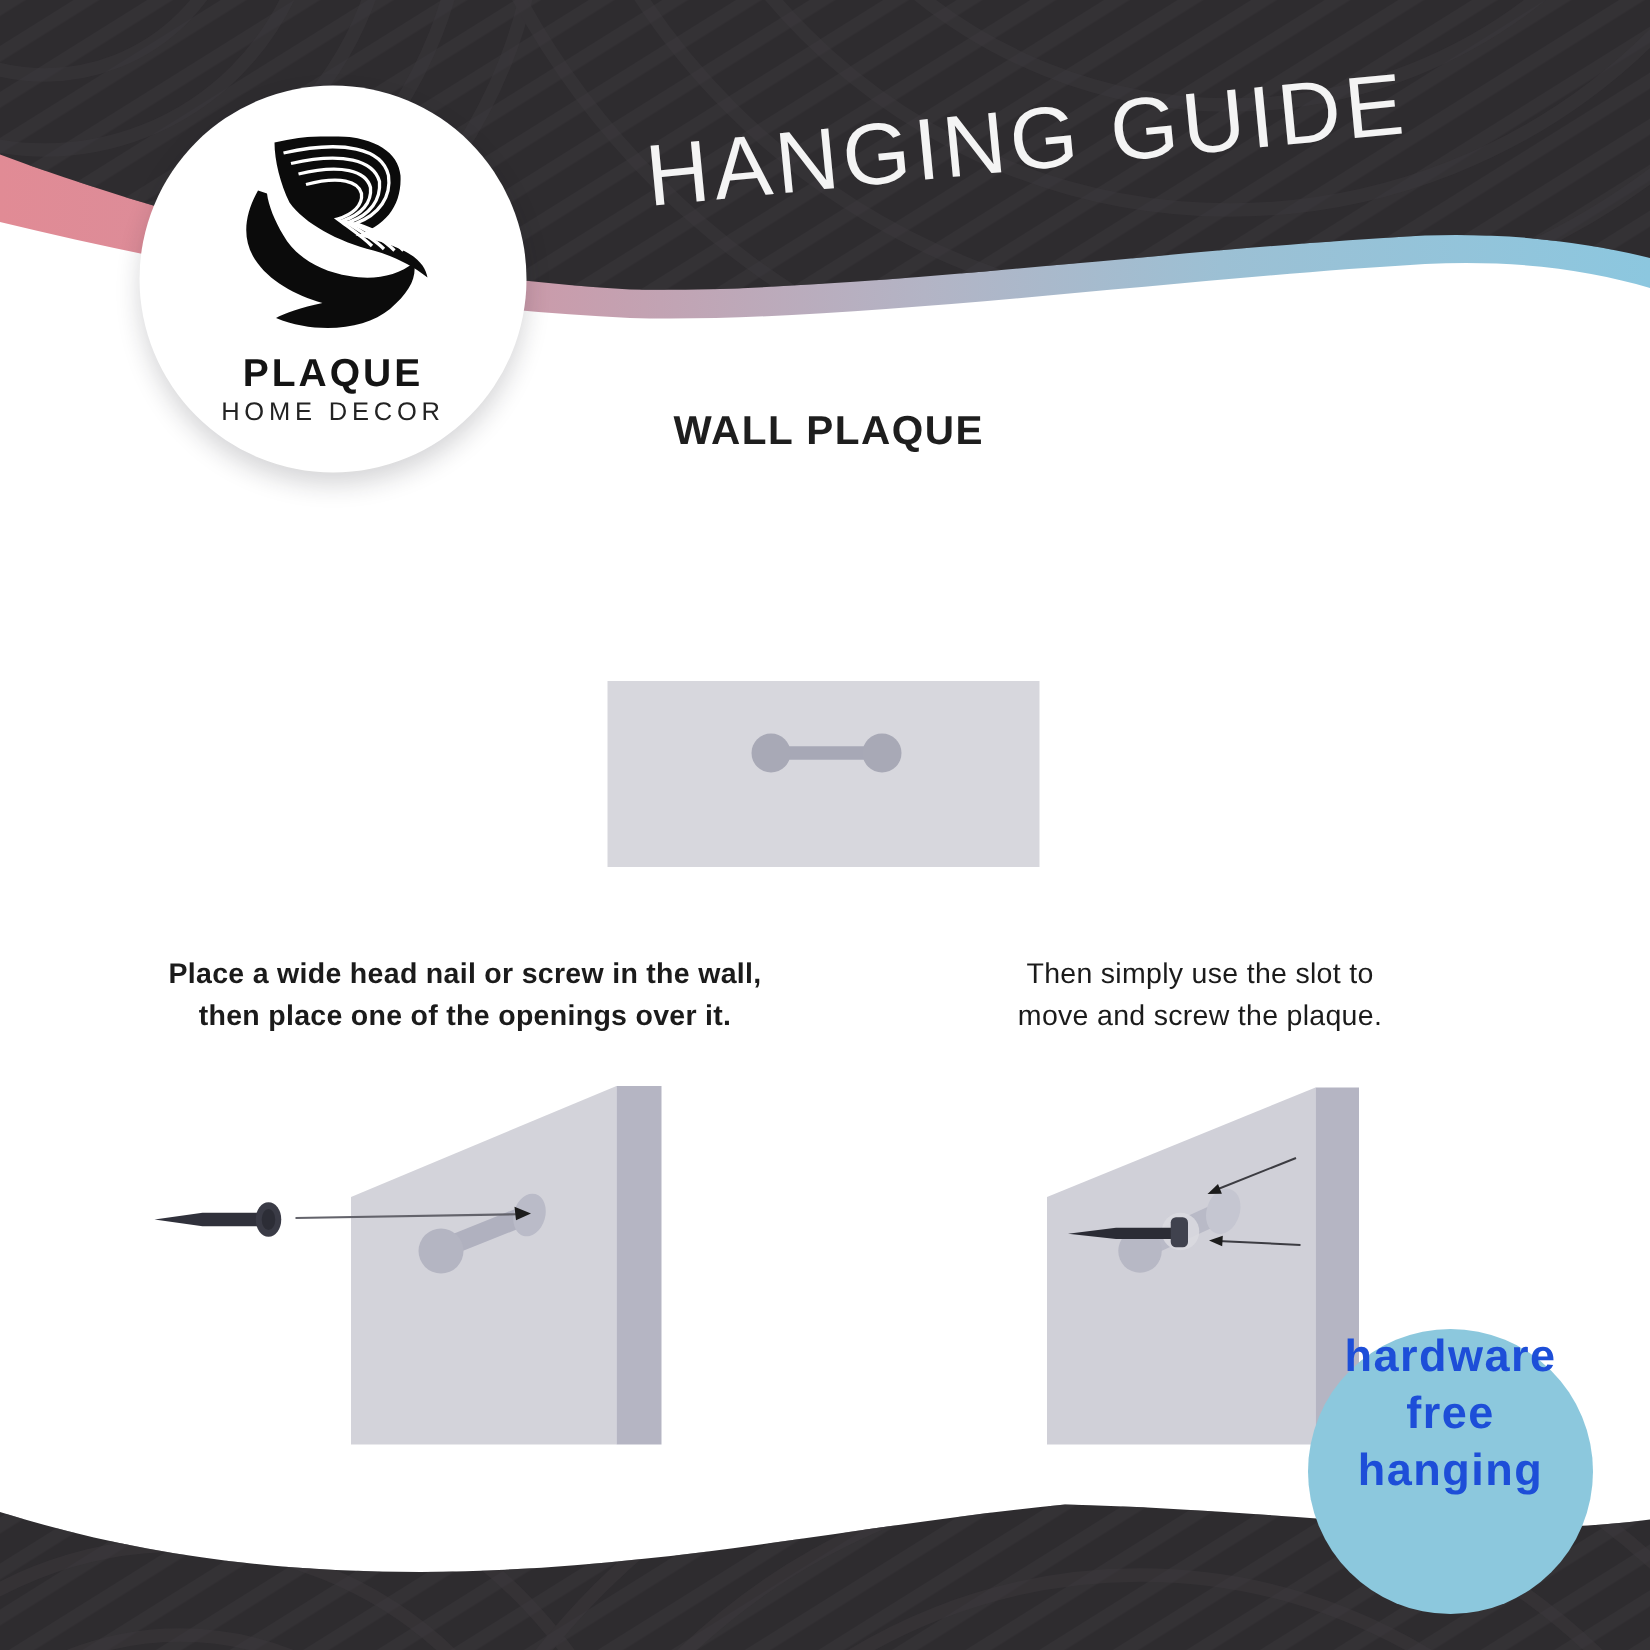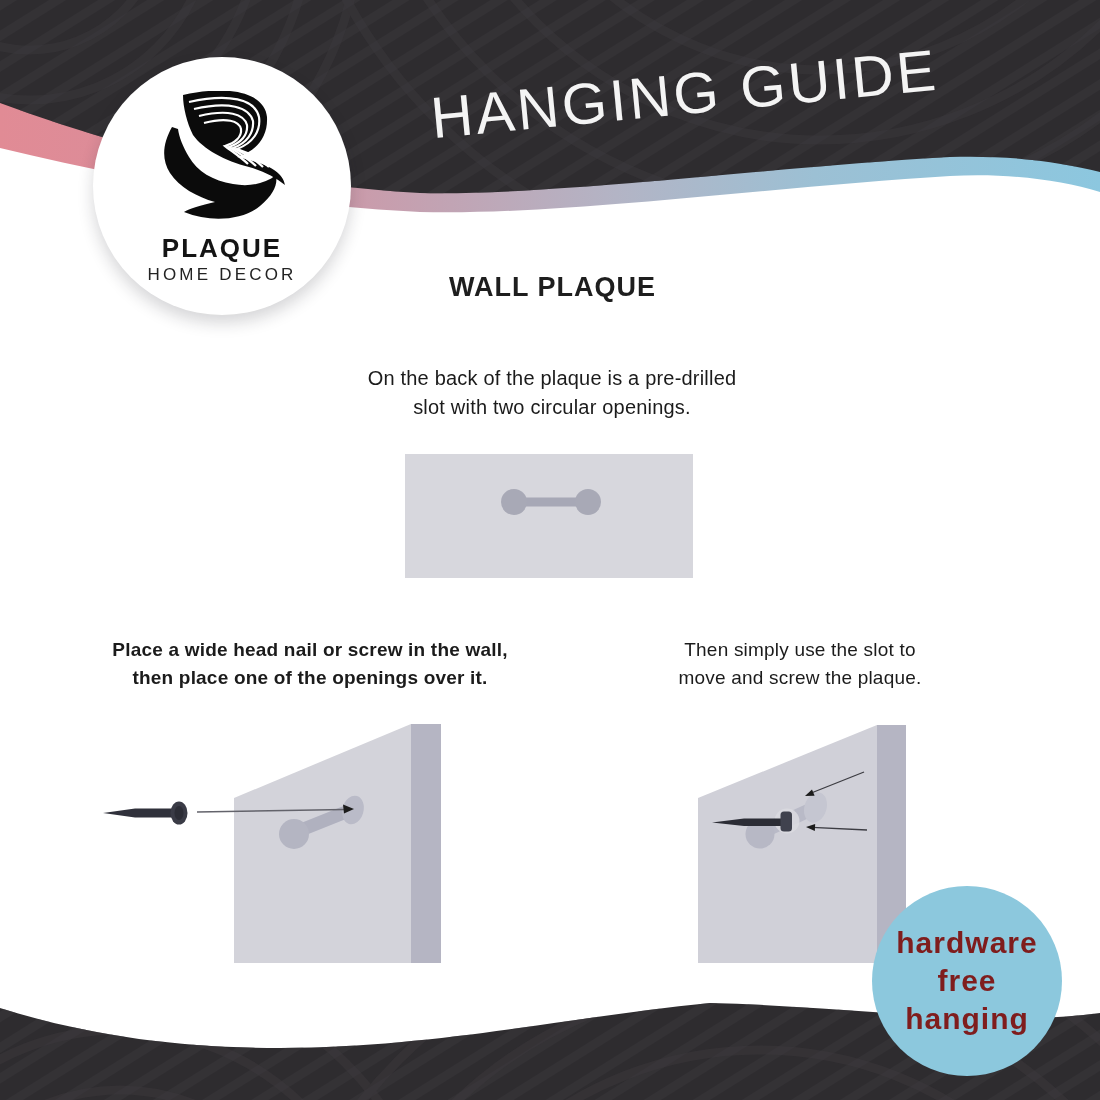--- a/index.html
+++ b/index.html
@@ -33,22 +33,22 @@
   }
   .copy{
     text-align:center;color:#1b1b1b;font-size:19px;line-height:28px;
     font-weight:500;letter-spacing:0.2px;
   }
   .intro{left:278px;top:364px;width:548px;font-size:20px;line-height:29px;}
   .step-left{left:85px;top:636px;width:450px;font-weight:bold;}
   .step-right{left:600px;top:636px;width:400px;}
   .badge{
     left:872px;top:886px;width:190px;height:190px;border-radius:50%;
-    background:#8cc8dd;display:flex;flex-direction:column;align-items:center;justify-content:center;
-    color:#7f1d1d;font-size:30px;line-height:38px;font-weight:600;letter-spacing:1px;
+    background:#8cc8dd;display:flex;flex-direction:column;align-items:center;
+    color:#1d4ed8;font-size:30px;line-height:38px;font-weight:600;letter-spacing:1px;
   }
 </style>
 </head>
 <body>
 
 <div class="page">
 
   <svg id="bg" viewBox="0 0 1100 1100">
     <defs>
       <linearGradient id="bandGrad" x1="0" y1="0" x2="1100" y2="0" gradientUnits="userSpaceOnUse">
@@ -176,24 +176,20 @@
         <path d="M202,117 C231,110 247,115 250,126 C251,136 244,144 232,148 C242,154 252,160 259,167"></path>
         <path d="M207,124 C230,118 242,122 244,130 C245,138 238,144 228,147 C236,153 245,159 251,165"></path>
       </g>
     </svg>
     <div class="abs brand">PLAQUE</div>
     <div class="abs tagline">HOME DECOR</div>
   </div>
 
   <div class="abs section-heading">WALL PLAQUE</div>
 
-  <div class="abs copy intro">
-    <div>On the back of the plaque is a pre-drilled</div>
-    <div>slot with two circular openings.</div>
-  </div>
 
   <div class="abs copy step-left">
     <div>Place a wide head nail or screw in the wall,</div>
     <div>then place one of the openings over it.</div>
   </div>
   <div class="abs copy step-right">
     <div>Then simply use the slot to</div>
     <div>move and screw the plaque.</div>
   </div>
 

